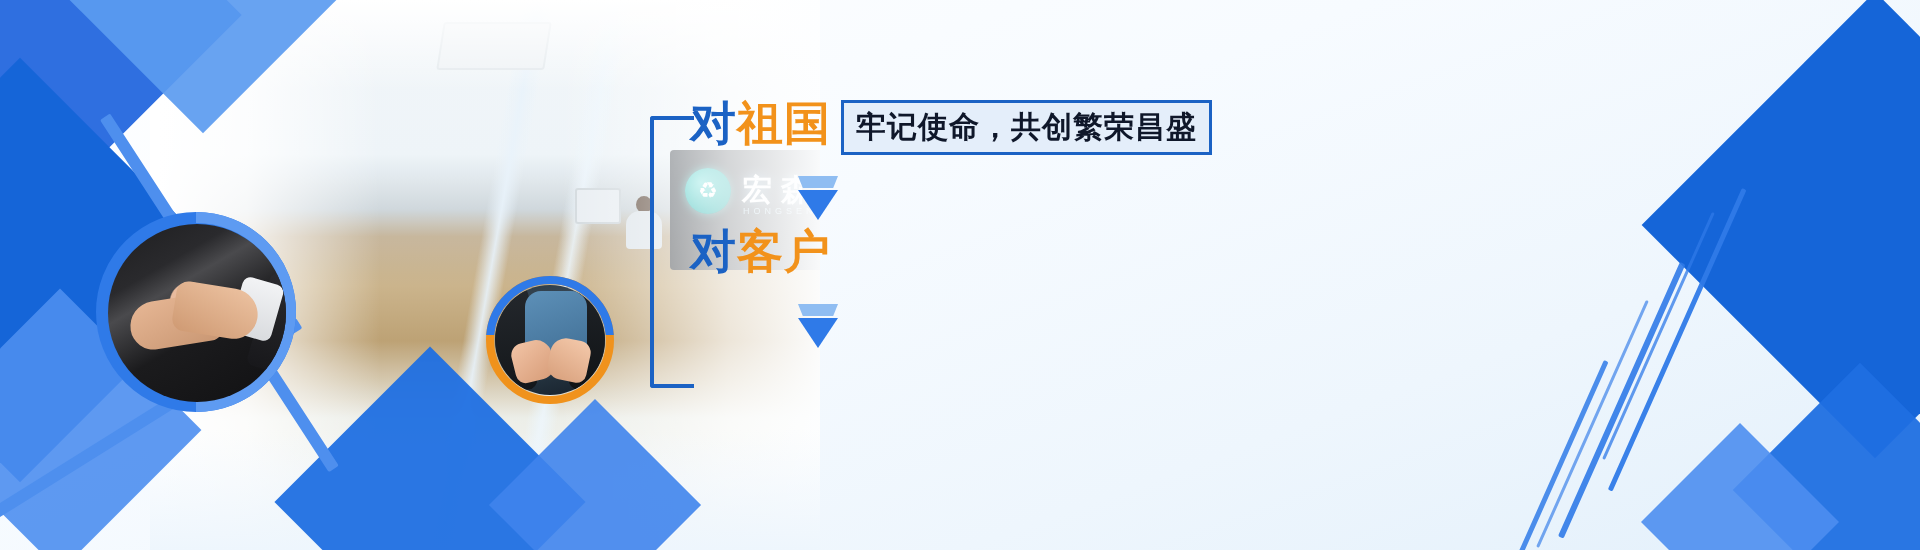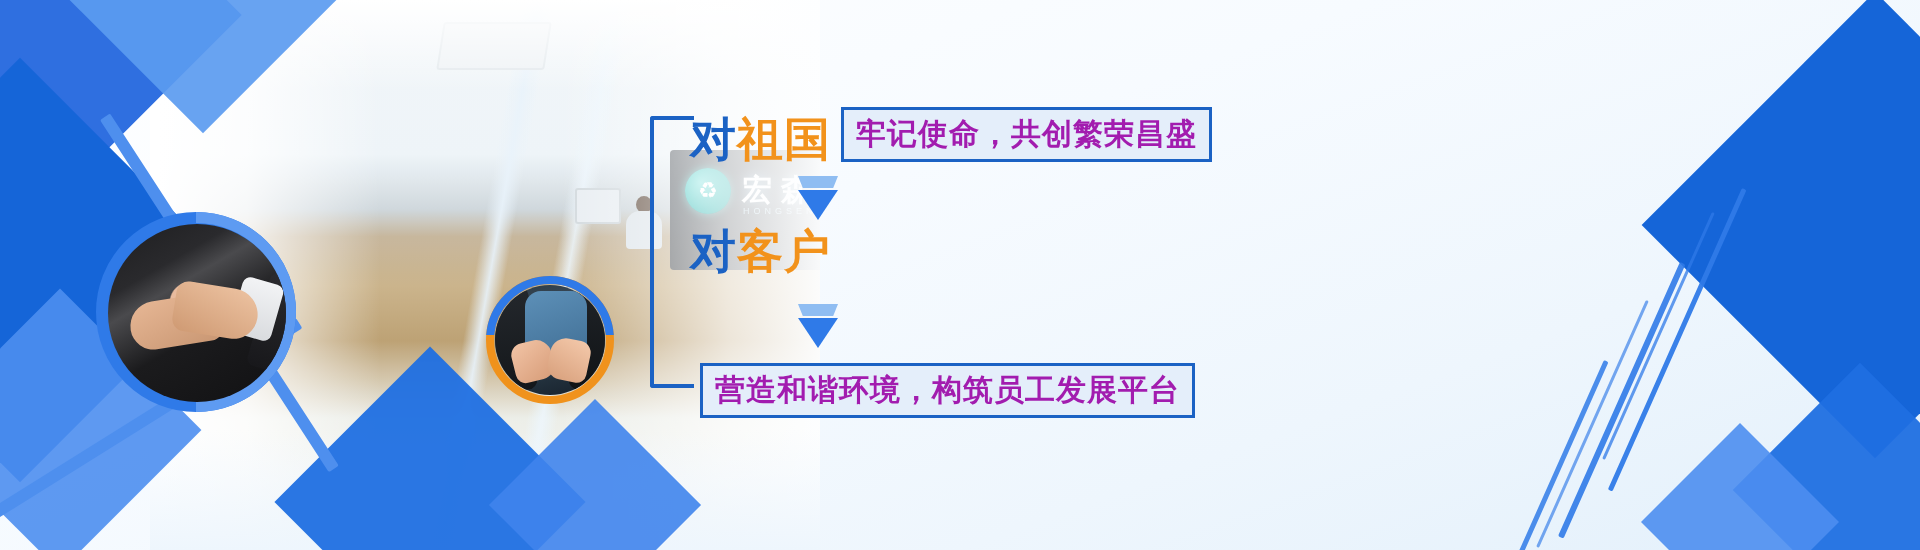--- a/index.html
+++ b/index.html
@@ -225,38 +225,38 @@
   }
   .bracket{
     position:absolute; left:0; top:46px; width:44px; height:272px;
     border-left:4px solid #1b62c4;
     border-top:4px solid #1b62c4;
     border-bottom:4px solid #1b62c4;
     border-radius:3px 0 0 3px;
   }
   .rows{ position:absolute; left:40px; top:0; width:960px; }
   .row{
-    display:flex; align-items:flex-end; height:62px;
+    display:flex; align-items:flex-start; height:62px;
   }
   .row-1{ position:absolute; left:0; top:30px; }
   .row-2{ position:absolute; left:0; top:158px;flex-direction:column; }
   .row-3{ position:absolute; left:0; top:286px; }
 
   .heading{
     font-size:46px; font-weight:bold; line-height:1;
     white-space:nowrap; letter-spacing:1px;
   }
   .h-prefix{ color:#1b62c4; }
   .h-key{ color:#f2921b; }
 
   .statement{
     margin-left:10px;
     display:inline-block;
     font-size:30px; font-weight:bold; line-height:1;
-    color:#a21caf;
+    color:#0f172a;
     background:#e4eefa;
     border:3px solid #1b62c4;
     padding:9px 12px 10px 12px;
     white-space:nowrap;
     letter-spacing:1px;
   }
 
   .arrow{
     position:absolute; width:40px;
   }
@@ -355,19 +355,18 @@
           <span class="h-prefix">对</span><span class="h-key">客户</span>
         </div>
       </div>
 
       <div class="arrow arrow-2">
         <div class="arrow-top"></div>
         <div class="arrow-bottom"></div>
       </div>
 
       <div class="row row-3">
-        <div class="statement">营造和谐环境，构筑员工发展平台</div>
       </div>
 
     </div>
   </div>
 
 </div>
 
 </body></html>

